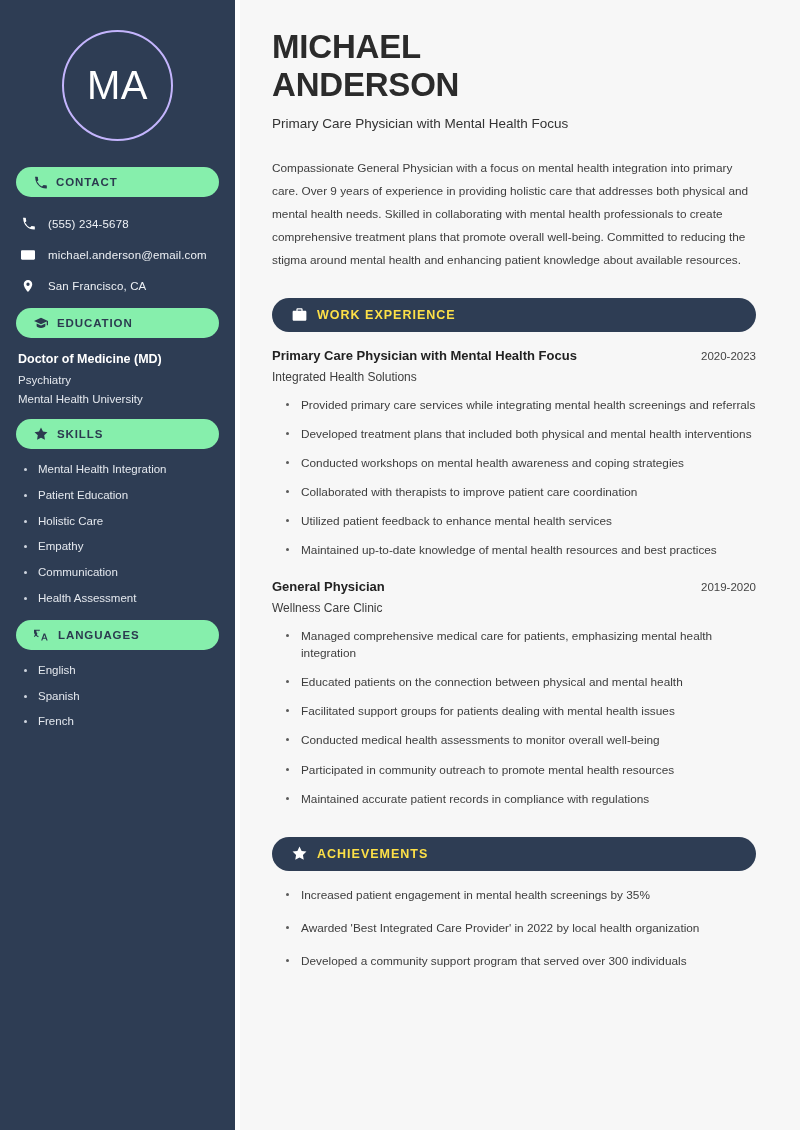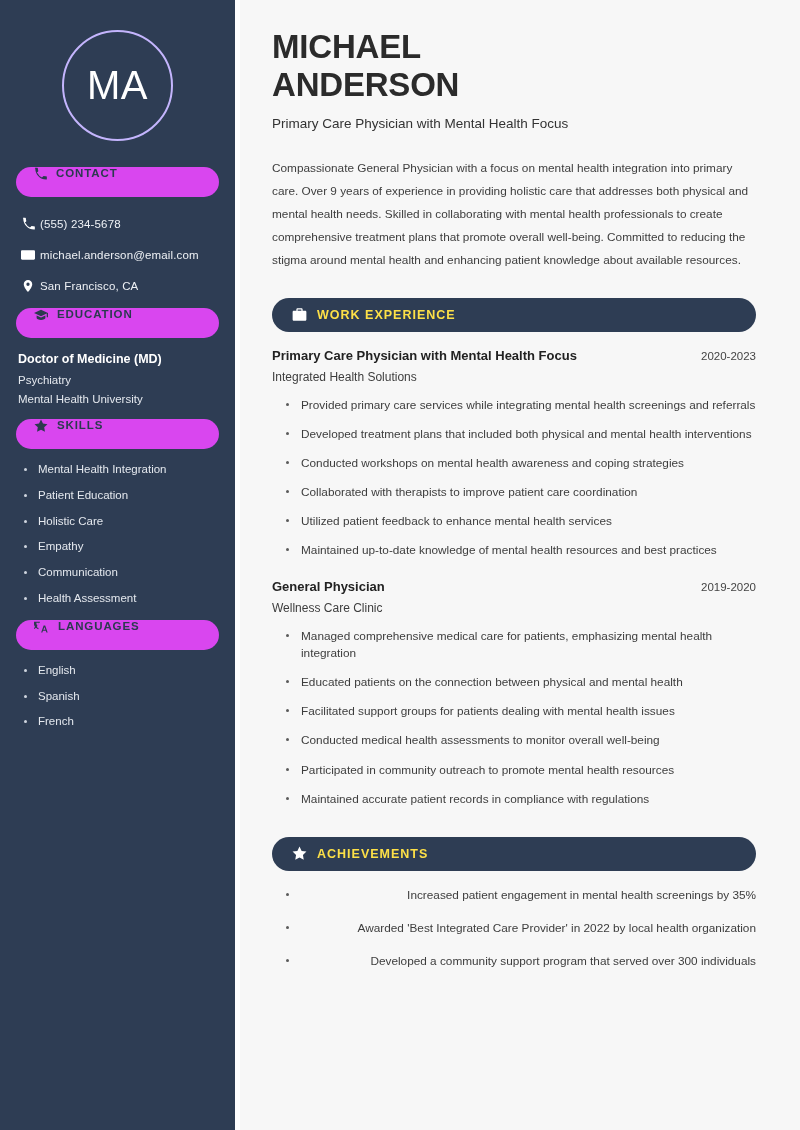--- a/index.html
+++ b/index.html
@@ -43,43 +43,43 @@
     display: flex;
     align-items: center;
     justify-content: center;
     color: #ffffff;
     font-size: 40px;
     font-weight: 400;
     letter-spacing: 0.5px;
   }
 
   .pill {
-    background: #d946ef;
+    background: #86efac;
     color: #2b3a4f;
     border-radius: 18px;
     height: 30px;
     display: flex;
-    align-items: flex-start;
+    align-items: center;
     gap: 9px;
     padding: 0 0 0 18px;
     margin-bottom: 14px;
   }
   .pill .pill-label {
     font-size: 11.5px;
     font-weight: bold;
     letter-spacing: 0.9px;
   }
   .pill .ic { display: flex; align-items: center; }
   .pill svg { display: block; fill: #2b3a4f; }
 
   .contact-rows { padding: 4px 0 0 4px; }
   .contact-row {
     display: flex;
     align-items: center;
-    gap: 4px;
+    gap: 12px;
     margin-bottom: 14px;
     min-height: 17px;
   }
   .contact-row .ic { width: 16px; display: flex; justify-content: center; }
   .contact-row svg { display: block; fill: #ffffff; }
   .contact-row .txt {
     font-size: 11.5px;
     color: #eef1f5;
     letter-spacing: 0.15px;
   }
@@ -207,21 +207,21 @@
     top: 6px;
     width: 3px;
     height: 3px;
     border-radius: 50%;
     background: #5a5a5a;
   }
 
   .job-2 { margin-top: 20px; }
   .ach-banner { margin-top: 29px; }
   .ach-list { margin-top: 16px; }
-  .ach-list li { margin-bottom: 16px; text-align: right; }
+  .ach-list li { margin-bottom: 16px; }
 </style>
 </head>
 <body>
 
 <div class="resume">
 
   <aside class="sidebar">
 
     <div class="avatar-wrap">
       <div class="avatar">MA</div>

